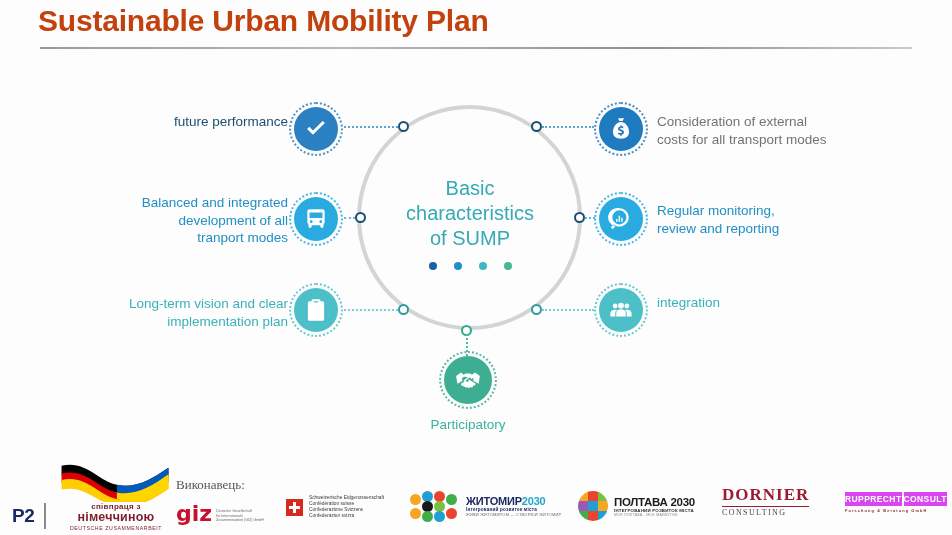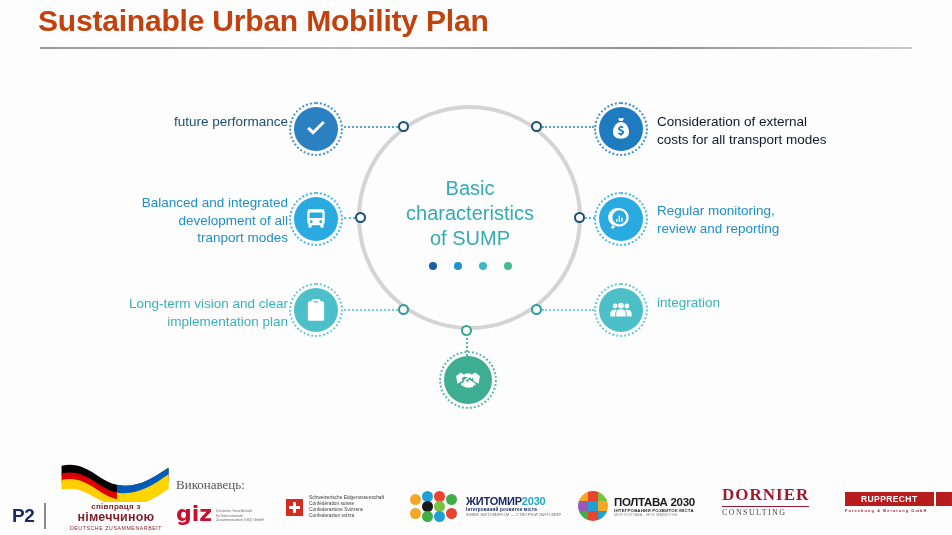--- a/index.html
+++ b/index.html
@@ -106,21 +106,21 @@
   .pl-txt2{font-size:4.4px;font-weight:bold;color:#2b2b2b;letter-spacing:.2px;}
   .pl-txt3{font-size:3.6px;color:#8a8a8a;letter-spacing:.2px;}
 
   .dornier{left:722px;bottom:18px;text-align:center;}
   .dor1{font-size:17px;font-weight:bold;color:#9b1b30;letter-spacing:1px;font-family:"Liberation Serif",serif;}
   .dor-rule{height:1.5px;background:#9b1b30;margin:1px 0 1px;}
   .dor2{font-size:8px;color:#4a4a4a;letter-spacing:1.4px;font-family:"Liberation Serif",serif;text-align:left;}
 
   .rupp{left:845px;bottom:22px;}
   .rupp-row{display:flex;gap:2px;}
-  .rupp-box{background:#b91c1c;color:#fff;font-size:8.5px;font-weight:bold;padding:2px 16px;letter-spacing:.4px;}
+  .rupp-box{background:#d946ef;color:#fff;font-size:8.5px;font-weight:bold;padding:2px 0;letter-spacing:.4px;}
   .rupp-sub{font-size:3.9px;color:#9b1b30;letter-spacing:1.1px;margin-top:2px;font-weight:bold;}
 </style>
 </head>
 <body>
 
 <div class="slide">
 
   <div class="title">Sustainable Urban Mobility Plan</div>
   <div class="title-rule"></div>
 
@@ -183,21 +183,21 @@
   <div class="lbl r" style="left:90px;top:295px;width:198px;color:#3bb1bb;">
     <div>Long-term vision and clear</div>
     <div>implementation plan</div>
   </div>
 
   <div class="badge" id="bg3" style="left: 599px; top: 107px; background: rgb(31, 123, 192); color: rgb(31, 123, 192);">
     <svg viewBox="0 0 24 24">
       <path d="M9.2 2h5.6l-1.4 2.6h-2.8L9.2 2zm2.8 3.6c4 0 7.4 4.6 7.4 9.2 0 4-2.9 6.2-7.4 6.2s-7.4-2.2-7.4-6.2c0-4.6 3.4-9.2 7.4-9.2zm.7 3.1h-1.4v.9c-1.2.2-2 1-2 2.1 0 1.3 1 1.9 2.3 2.3 1 .3 1.3.6 1.3 1 0 .5-.4.8-1.2.8-.8 0-1.6-.3-2.1-.6l-.4 1.5c.5.3 1.3.5 2.1.6v1h1.4v-1.1c1.3-.2 2.1-1.1 2.1-2.2 0-1.2-.7-1.9-2.2-2.4-1.1-.4-1.5-.6-1.5-1 0-.4.3-.7 1-.7.8 0 1.4.2 1.8.4l.4-1.5c-.4-.2-1-.4-1.6-.4v-.7z"></path>
     </svg>
   </div>
-  <div class="lbl l" style="left:657px;top:113px;width:220px;color:#0f172a;">
+  <div class="lbl l" style="left:657px;top:113px;width:220px;color:#737373;">
     <div>Consideration of external</div>
     <div>costs for all transport modes</div>
   </div>
 
   <div class="badge" id="bg4" style="left: 599px; top: 197px; background: rgb(41, 171, 226); color: rgb(41, 171, 226);">
     <svg viewBox="0 0 24 24">
       <path d="M10.5 2a8.5 8.5 0 1 1-5.3 15.1l-2.6 2.6 1.7 1.7 2.6-2.6A8.5 8.5 0 1 1 10.5 2zm0 2a6.5 6.5 0 1 0 0 13 6.5 6.5 0 0 0 0-13zM7.4 12h1.3v2.6H7.4V12zm2.4-3h1.3v5.6H9.8V9zm2.4 1.8h1.3v3.8h-1.3v-3.8z"></path>
     </svg>
   </div>
   <div class="lbl l" style="left:657px;top:202px;width:220px;color:#1f8fc4;">
@@ -213,20 +213,21 @@
   <div class="lbl l" style="left:657px;top:294px;width:220px;color:#3bb1bb;">
     <div>integration</div>
   </div>
 
   <div class="badge" id="bg6" style="left: 444px; top: 356px; width: 48px; height: 48px; background: rgb(62, 174, 147); color: rgb(62, 174, 147);">
     <svg viewBox="0 0 24 24" style="width:28px;height:28px;">
       <path d="M1.8 8.6 6 5.6l3.4 2.7-2.2 2a1.5 1.5 0 0 0 .1 2.2l.2.2-4.6 2.6-1.1-6.7zm20.4 0-1.1 6.7-4.7-2.7c.5-.6.5-1.5-.1-2.1l-2.2-2.1L18 5.6l4.2 3zM10 6.4h4l3 2.9-2 1.8-1.6-1.5-4.1 3.5a.6.6 0 0 1-.8-.9L12 9.5H9.4L7.6 8.1 10 6.4zm2.3 5 5.6 3.2c.6.4.8 1.1.4 1.7-.3.5-1 .7-1.5.4l-.7-.4.2.4c.3.6.1 1.3-.5 1.6-.6.3-1.3.1-1.6-.5l-.1-.2c.1.6-.2 1.1-.8 1.3-.6.2-1.2-.1-1.5-.6l-.2-.4c-.2.5-.8.8-1.3.6l-3.6-1.7c-.6-.3-.9-1-.6-1.6.1-.2.2-.3.4-.5l3.8-2.1 1 .9c.4.3 1 .3 1.4 0l-.3-.1z"></path>
     </svg>
   </div>
   <div class="lbl c" style="left:388px;top:416px;width:160px;color:#3bb1a0;">
+    <div>Participatory</div>
   </div>
 
   <div class="footer">
 
     <div class="pagenum">P2</div>
     <div class="pagebar"></div>
 
     <div class="logo giz-de">
       <svg viewBox="0 0 120 44" style="width:118px;height:42px;display:block;">
         <path d="M4 6 C30 0 42 22 62 26 C82 30 98 20 116 8 L116 16 C98 29 80 38 60 34 C40 30 28 11 4 16 Z" fill="#000"></path>

